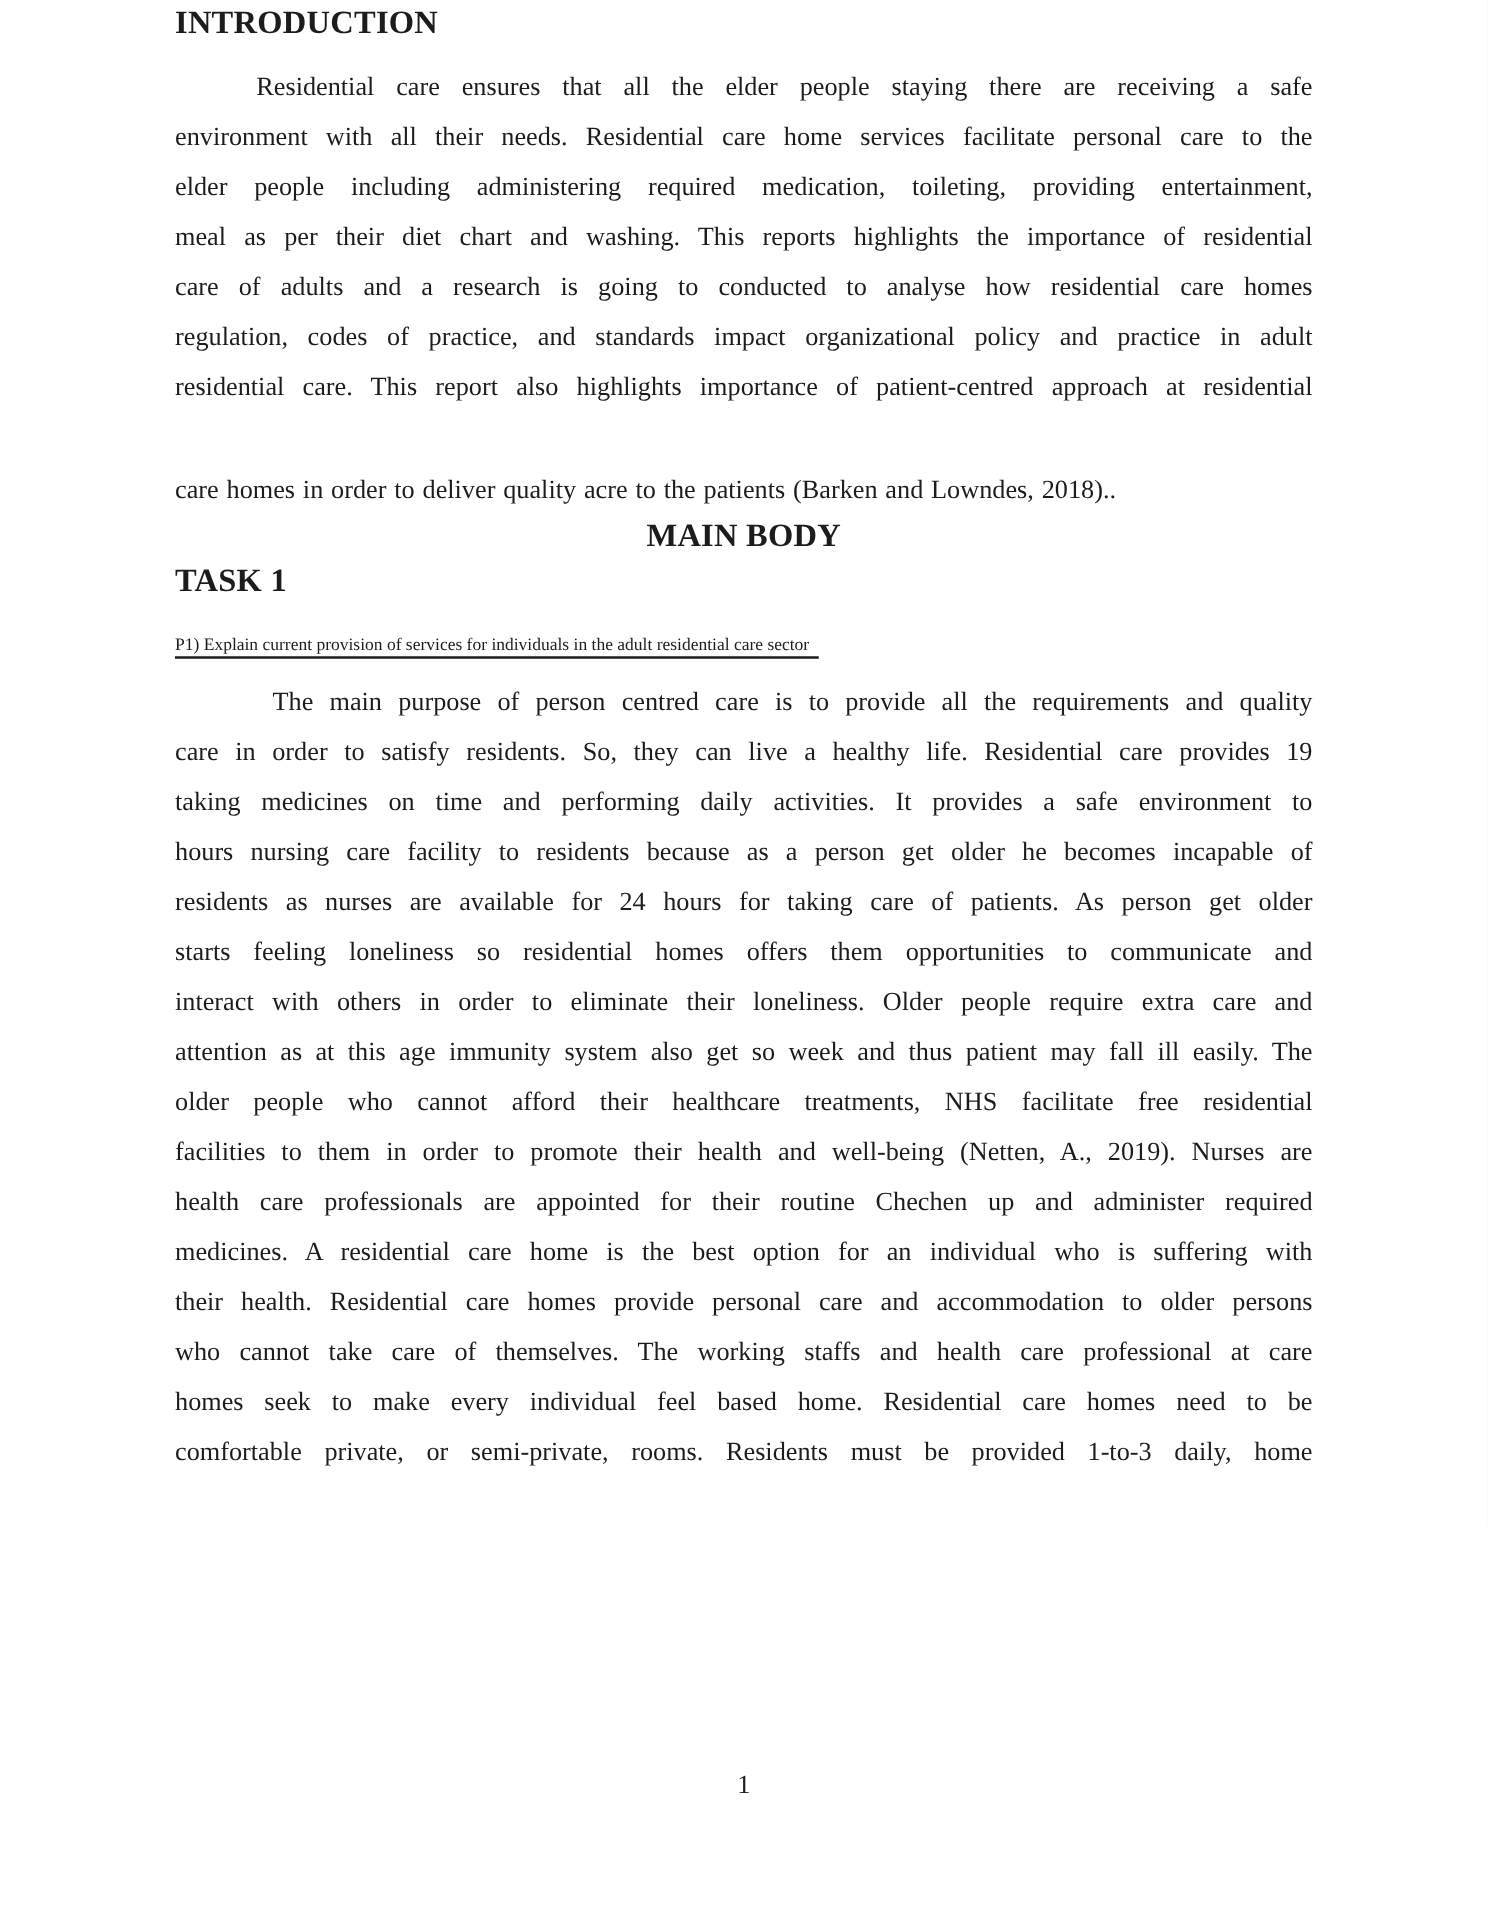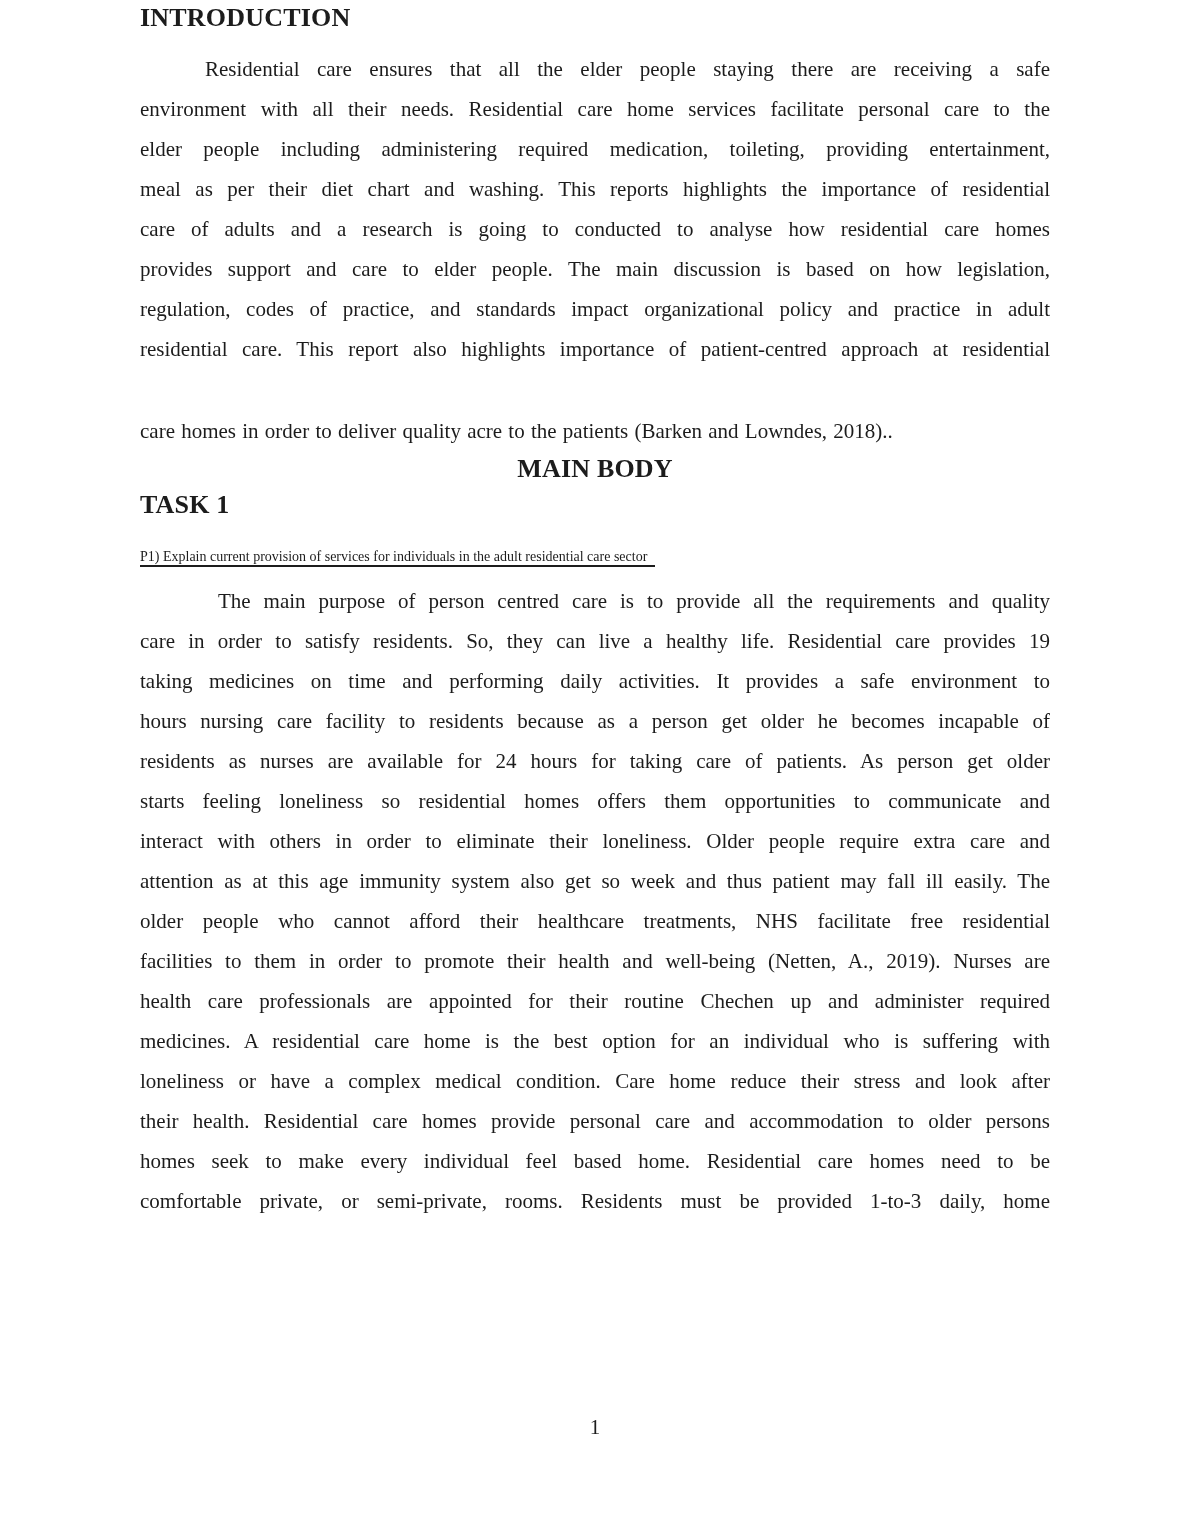--- a/index.html
+++ b/index.html
@@ -76,21 +76,20 @@
   <div class="content">
 
     <h1 class="doc-heading h-intro">INTRODUCTION</h1>
 
     <div class="para para-intro">
         <div class="line firstline">Residential care ensures that all the elder people staying there are receiving a safe</div>
         <div class="line">environment with all their needs. Residential care home services facilitate personal care to the</div>
         <div class="line">elder people including administering required medication, toileting, providing entertainment,</div>
         <div class="line">meal as per their diet chart and washing. This reports highlights the importance of residential</div>
         <div class="line">care of adults and a research is going to conducted to analyse how residential care homes</div>
-        <div class="line">provides support and care to elder people. The main discussion is based on how legislation,</div>
         <div class="line">regulation, codes of practice, and standards impact organizational policy and practice in adult</div>
         <div class="line">residential care. This report also highlights importance of patient-centred approach at residential</div>
         <div class="line lastline">care homes in order to deliver quality acre to the patients (Barken and Lowndes, 2018)..</div>
       </div>
 
     <h1 class="doc-heading h-mainbody">MAIN BODY</h1>
 
     <h1 class="doc-heading h-task">TASK 1</h1>
 
     <div class="subheading">
@@ -103,22 +102,22 @@
         <div class="line">taking medicines on time and performing daily activities. It provides a safe environment to</div>
         <div class="line">hours nursing care facility to residents because as a person get older he becomes incapable of</div>
         <div class="line">residents as nurses are available for 24 hours for taking care of patients. As person get older</div>
         <div class="line">starts feeling loneliness so residential homes offers them opportunities to communicate and</div>
         <div class="line">interact with others in order to eliminate their loneliness. Older people require extra care and</div>
         <div class="line">attention as at this age immunity system also get so week and thus patient may fall ill easily. The</div>
         <div class="line">older people who cannot afford their healthcare treatments, NHS facilitate free residential</div>
         <div class="line">facilities to them in order to promote their health and well-being (Netten, A., 2019). Nurses are</div>
         <div class="line">health care professionals are appointed for their routine Chechen up and administer required</div>
         <div class="line">medicines. A residential care home is the best option for an individual who is suffering with</div>
-        <div class="line">loneliness or have a complex medical condition. Care home reduce their stress and look after</div>
         <div class="line">their health. Residential care homes provide personal care and accommodation to older persons</div>
+        <div class="line">who cannot take care of themselves. The working staffs and health care professional at care</div>
         <div class="line">homes seek to make every individual feel based home. Residential care homes need to be</div>
         <div class="line">comfortable private, or semi-private, rooms. Residents must be provided 1-to-3 daily, home</div>
       </div>
 
   </div>
 
   <div class="page-footer">1</div>
 </div>
 
 </body></html>

